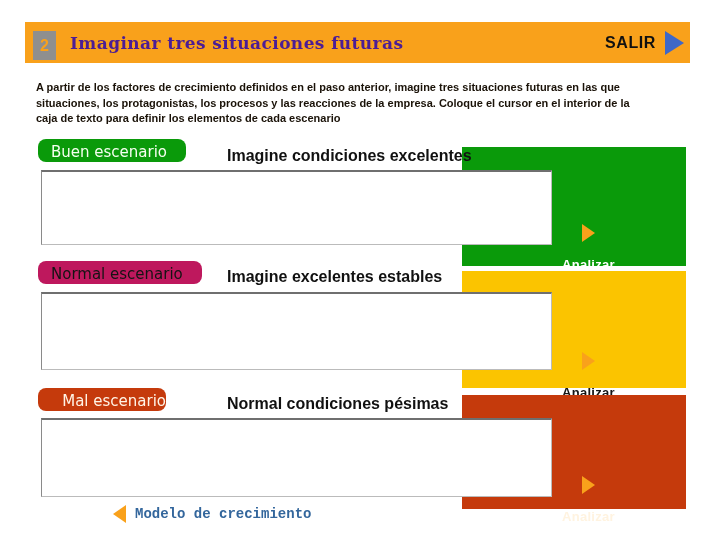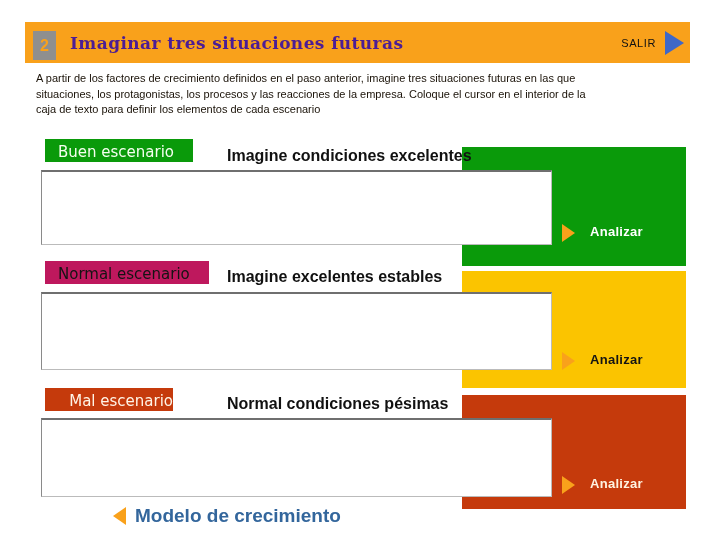--- a/index.html
+++ b/index.html
@@ -15,63 +15,63 @@
   }
   .title{
     position:absolute;left:45px;top:9px;margin:0;color:#4c1d95;
     font-family:"DejaVu Serif",serif;font-weight:bold;font-size:17px;line-height:24px;
     letter-spacing:0.4px;white-space:nowrap;
   }
   .salir{
     position:absolute;right:6px;top:0;height:41px;display:flex;align-items:center;gap:9px;
     cursor:pointer;
   }
-  .salir-label{color:#111111;font-weight:normal;font-size:11px;letter-spacing:0.6px;margin-left:28px;}
+  .salir-label{color:#111111;font-weight:bold;font-size:16px;letter-spacing:0.6px;margin-left:28px;}
   .tri{width:0;height:0;border-style:solid;display:inline-block;}
   .tri-exit{border-width:12px 0 12px 19px;border-color:transparent transparent transparent #3E68C8;}
   
-  .intro{position:absolute;left:36px;top:71px;color:#1A1208;font-weight:normal;font-size:11px;line-height:15.5px;}
+  .intro{position:absolute;left:36px;top:80px;color:#1A1208;font-weight:bold;font-size:11px;line-height:15.5px;}
   .intro div{white-space:nowrap;}
   
   .panel{position:absolute;left:462px;width:224px;}
   .s0 .panel{top:147px;height:119px;background:#0A9A0A;}
   .s1 .panel{top:271px;height:117px;background:#FBC400;}
   .s2 .panel{top:395px;height:114px;background:#C53A0C;}
   .scen-label{
-    position:absolute;left:45px;height:23px;line-height:27px;padding-left:13px;
-    font-family:"DejaVu Sans",sans-serif;font-size:15px;box-sizing:border-box;
+    position:absolute;left:38px;height:23px;line-height:27px;padding-left:13px;
+    font-family:"DejaVu Sans",sans-serif;font-size:15px;box-sizing:border-box;border-radius:8px;
   }
   .s0 .scen-label{top:139px;width:148px;background:#0A9A0A;color:#F6FFF0;}
   .s1 .scen-label{top:261px;width:164px;background:#be185d;color:#141414;}
   .s2 .scen-label{top:388px;width:128px;background:#C53A0C;color:#FFF4E6;text-align:right;}
   .scen-hint{position:absolute;left:227px;color:#111111;font-weight:bold;font-size:16px;white-space:nowrap;}
   .s0 .scen-hint{top:147px;}
   .s1 .scen-hint{top:268px;}
   .s2 .scen-hint{top:395px;}
   .scen-box{
     position:absolute;left:41px;width:511px;background:#ffffff;resize:none;outline:none;
     border-top:2px solid #6F6F6F;border-left:1px solid #8A8A8A;
     border-right:1px solid #BBBBBB;border-bottom:1px solid #BBBBBB;
     box-sizing:border-box;font-family:"Liberation Sans",sans-serif;font-size:12px;padding:4px;
   }
   .s0 .scen-box{top:170px;height:75px;}
   .s1 .scen-box{top:292px;height:78px;}
   .s2 .scen-box{top:418px;height:79px;}
   .analizar{
-    position:absolute;left:562px;display:flex;gap:15px;cursor:pointer;
-    font-weight:bold;font-size:13px;letter-spacing:0.3px;
+    position:absolute;left:562px;display:flex;align-items:center;gap:15px;cursor:pointer;
+    font-weight:bold;font-size:13px;letter-spacing:0.3px;flex-direction:column;
   }
   .s0 .analizar{top:224px;color:#FFFFFF;}
   .s1 .analizar{top:352px;color:#141414;}
   .s2 .analizar{top:476px;color:#FFF3E0;}
   .tri-go{border-width:9px 0 9px 13px;border-color:transparent transparent transparent #F9A11B;}
   
   .footer{
     position:absolute;left:113px;top:505px;display:flex;align-items:center;gap:9px;cursor:pointer;
-    color:#33669C;font-weight:bold;font-size:19px;
+    color:#33669C;font-weight:bold;font-size:14px;font-family:Liberation Mono, monospace;
   }
   .tri-back{border-width:9px 13px 9px 0;border-color:transparent #F9A11B transparent transparent;}
 </style>
 </head>
 <body>
 
 <div id="stage">
 
   <header class="banner">
     <div class="step">2</div>

